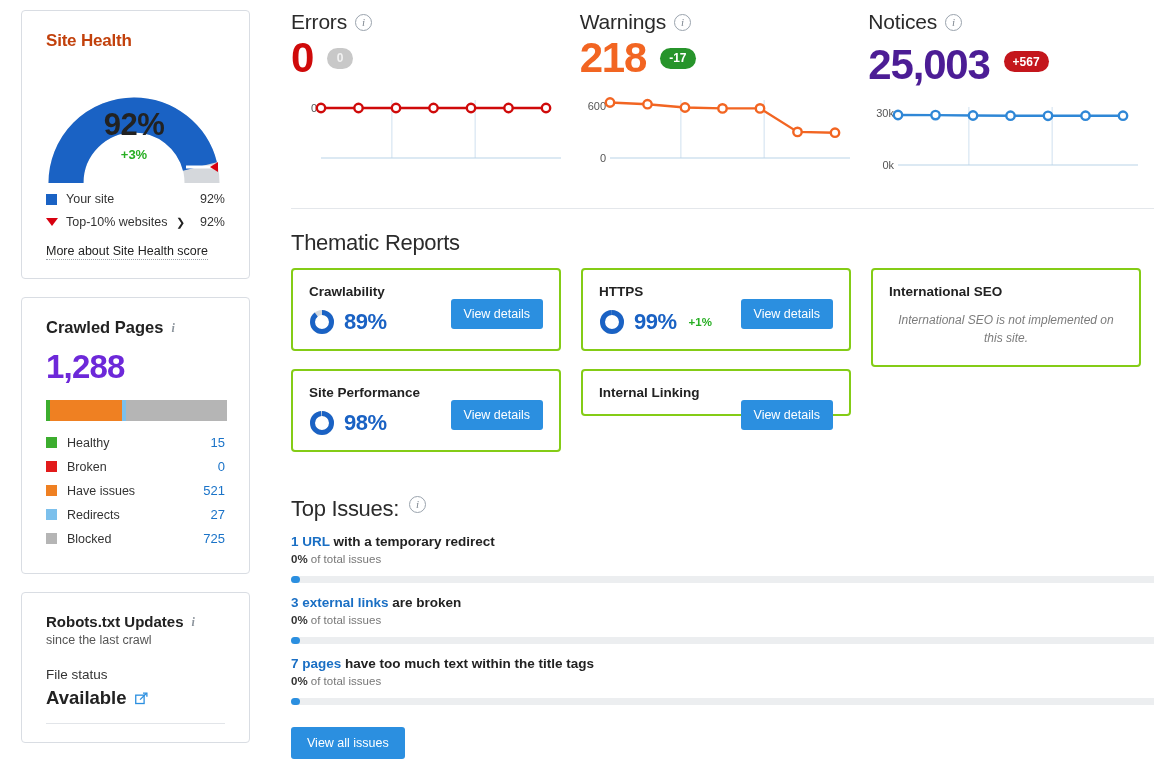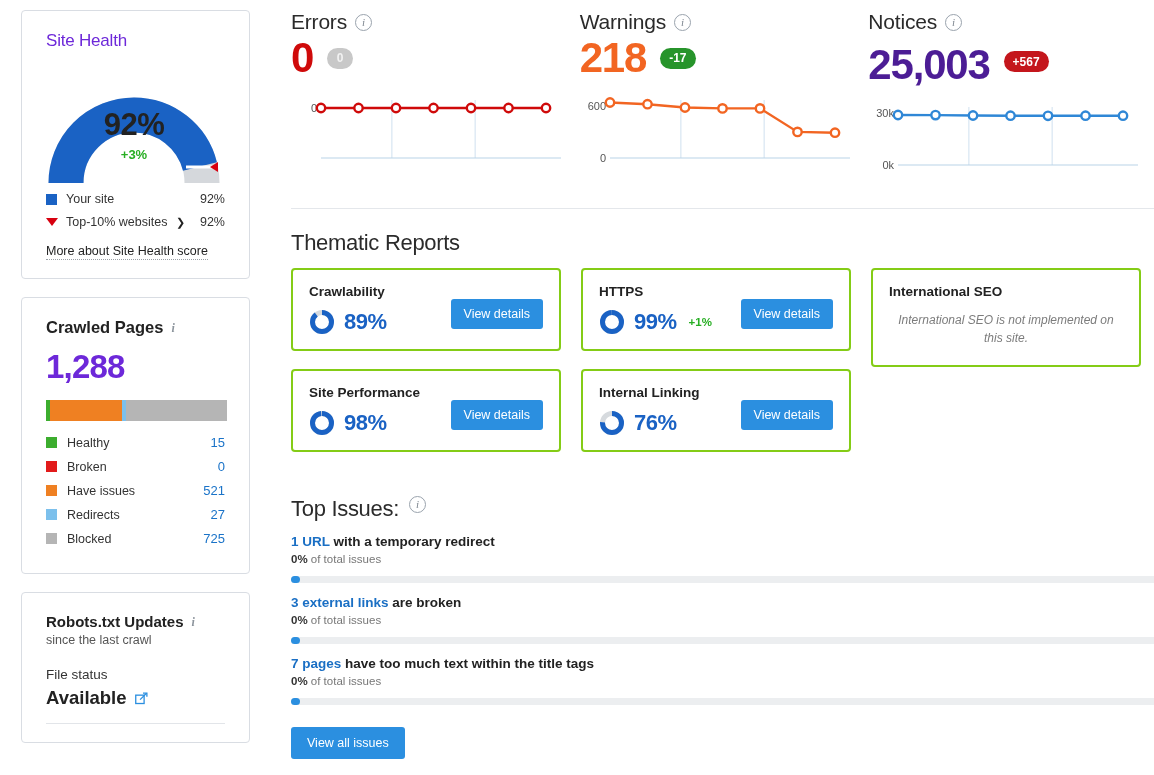--- a/index.html
+++ b/index.html
@@ -16,21 +16,21 @@
   
   .sidebar { position: absolute; left: 21px; top: 10px; width: 229px; }
   .card {
     border: 1px solid #d9dde3;
     border-radius: 4px;
     background: #fff;
     margin-bottom: 18px;
   }
   .card-inner { padding: 20px 24px 18px 24px; }
 
-  .sh-title { font-size: 17px; font-weight: normal; color: #6d28d9; margin: 0 0 4px 0; letter-spacing: -0.2px;}
+  .sh-title { font-size: 17px; font-weight: bold; color: #c2410c; margin: 0 0 4px 0; letter-spacing: -0.2px;}
 
   
   .gauge-wrap { position: relative; width: 186px; height: 118px; margin: 14px 0 6px -2px; }
   .gauge-svg { position: absolute; left: 0; top: 0; }
   .gauge-center {
     position: absolute; left: 0; top: 44px; width: 180px; text-align: center;
   }
   .gauge-pct { font-size: 31px; font-weight: bold; color: #222; line-height: 1; letter-spacing: -0.5px;}
   .gauge-delta { font-size: 13px; font-weight: bold; color: #27ae23; margin-top: 7px; }
 
@@ -368,27 +368,20 @@
                 <circle cx="13" cy="13" r="9.5" fill="none" stroke="#d6dade" stroke-width="5"></circle>
                 <circle cx="13" cy="13" r="9.5" fill="none" stroke="#1a62c4" stroke-width="5" stroke-dasharray="59.09 59.69" transform="rotate(-90 13 13)"></circle>
               </svg>
               <span class="tr-pct">99%</span>
               <span class="tr-delta">+1%</span>
             </div>
             <button class="btn-blue tr-btn">View details</button>
           </div>
           <div class="tr-card">
             <div class="tr-name">Internal Linking</div>
-            <div class="tr-row">
-              <svg width="26" height="26" viewBox="0 0 26 26">
-                <circle cx="13" cy="13" r="9.5" fill="none" stroke="#d6dade" stroke-width="5"></circle>
-                <circle cx="13" cy="13" r="9.5" fill="none" stroke="#1a62c4" stroke-width="5" stroke-dasharray="45.36 59.69" transform="rotate(-90 13 13)"></circle>
-              </svg>
-              <span class="tr-pct">76%</span>
-            </div>
             <button class="btn-blue tr-btn">View details</button>
           </div>
         </div>
       <div class="tr-col" id="tr-col-2">
           <div class="tr-card empty">
             <div class="tr-name">International SEO</div>
             <div class="tr-empty">International SEO is not implemented on this site.</div>
           </div>
         </div>
     </div>

